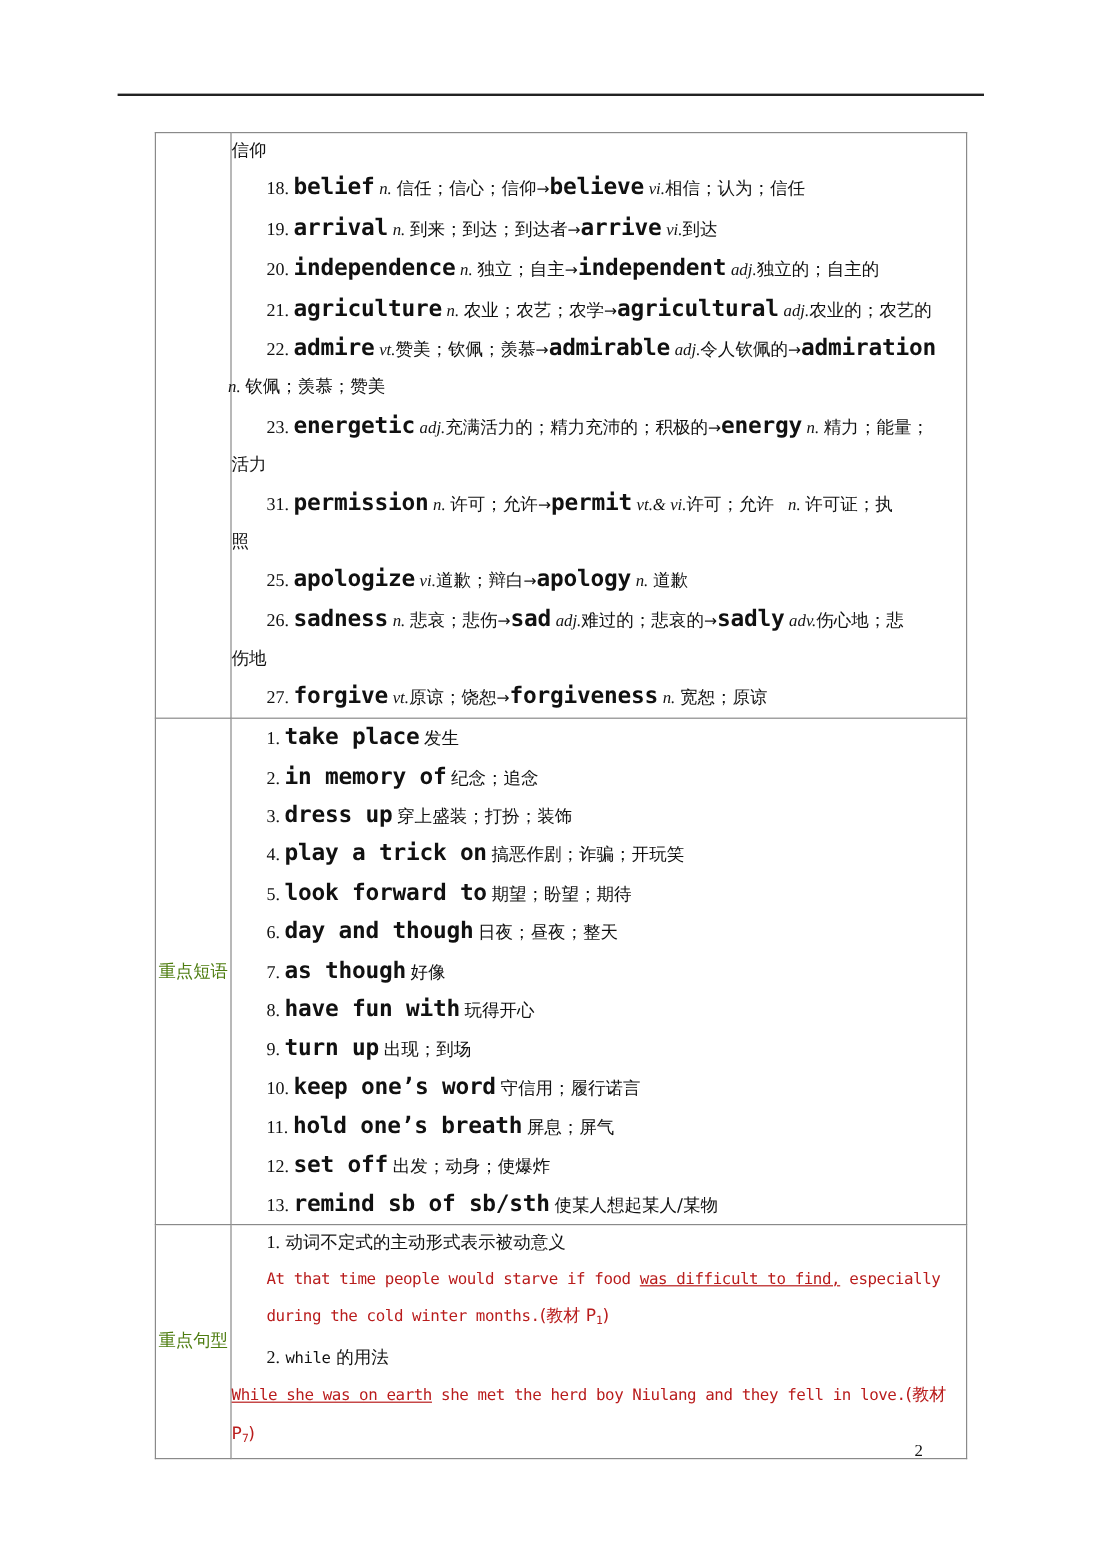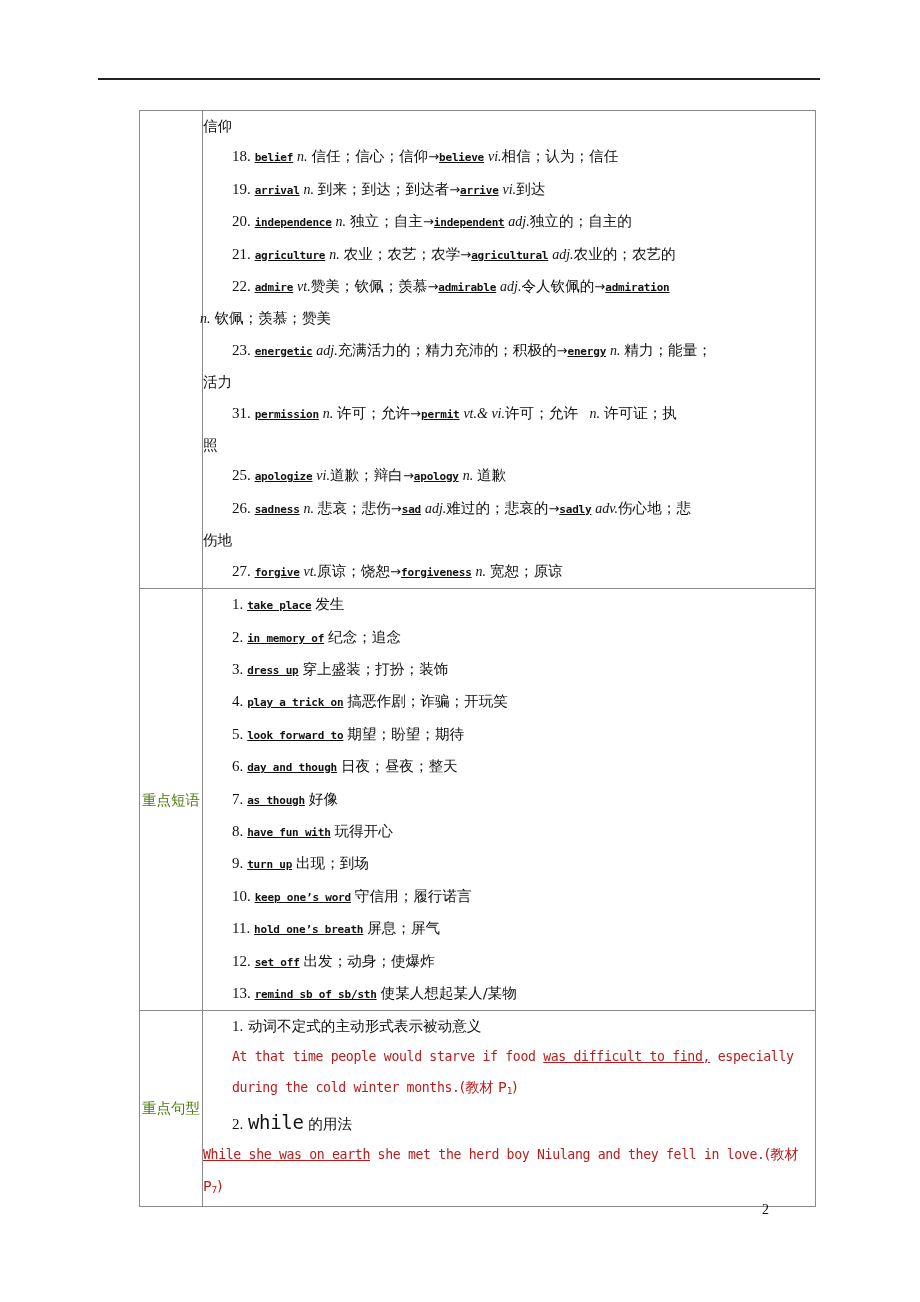--- a/index.html
+++ b/index.html
@@ -22,21 +22,21 @@
     left: 98px;
     top: 78px;
     width: 722px;
     height: 0;
     border-top: 2px solid #222;
   }
 
   
   .doc-table {
     position: absolute;
-    left: 139px;
+    left: 129px;
     top: 110px;
     width: 675px;
     border-collapse: collapse;
     table-layout: fixed;
   }
   .doc-table td {
     border: 1px solid #8a8a8a;
     vertical-align: middle;
     padding: 0;
   }
@@ -80,29 +80,28 @@
   .indent {
     padding-left: 29px;
   }
   .num {
     font-family: Liberation Serif, serif;
     font-size: 15px;
   }
   
   .hw {
     font-family: "DejaVu Sans Mono", "Liberation Mono", monospace;
-    font-size: 11px;
+    font-size: 19px;
     font-weight: bold;
-    text-decoration: underline;
     letter-spacing: -0.2px;
     margin-top: 32px;
   }
   .en {
     font-family: "DejaVu Sans Mono", "Liberation Mono", monospace;
-    font-size: 19px;
+    font-size: 13px;
     letter-spacing: -0.3px;
   }
   .pos {
     font-family: "Liberation Serif", serif;
     font-style: italic;
     font-size: 14px;
   }
   .cn {
     font-family: "DejaVu Sans", "Liberation Sans", sans-serif;
     font-size: 14.6px;

